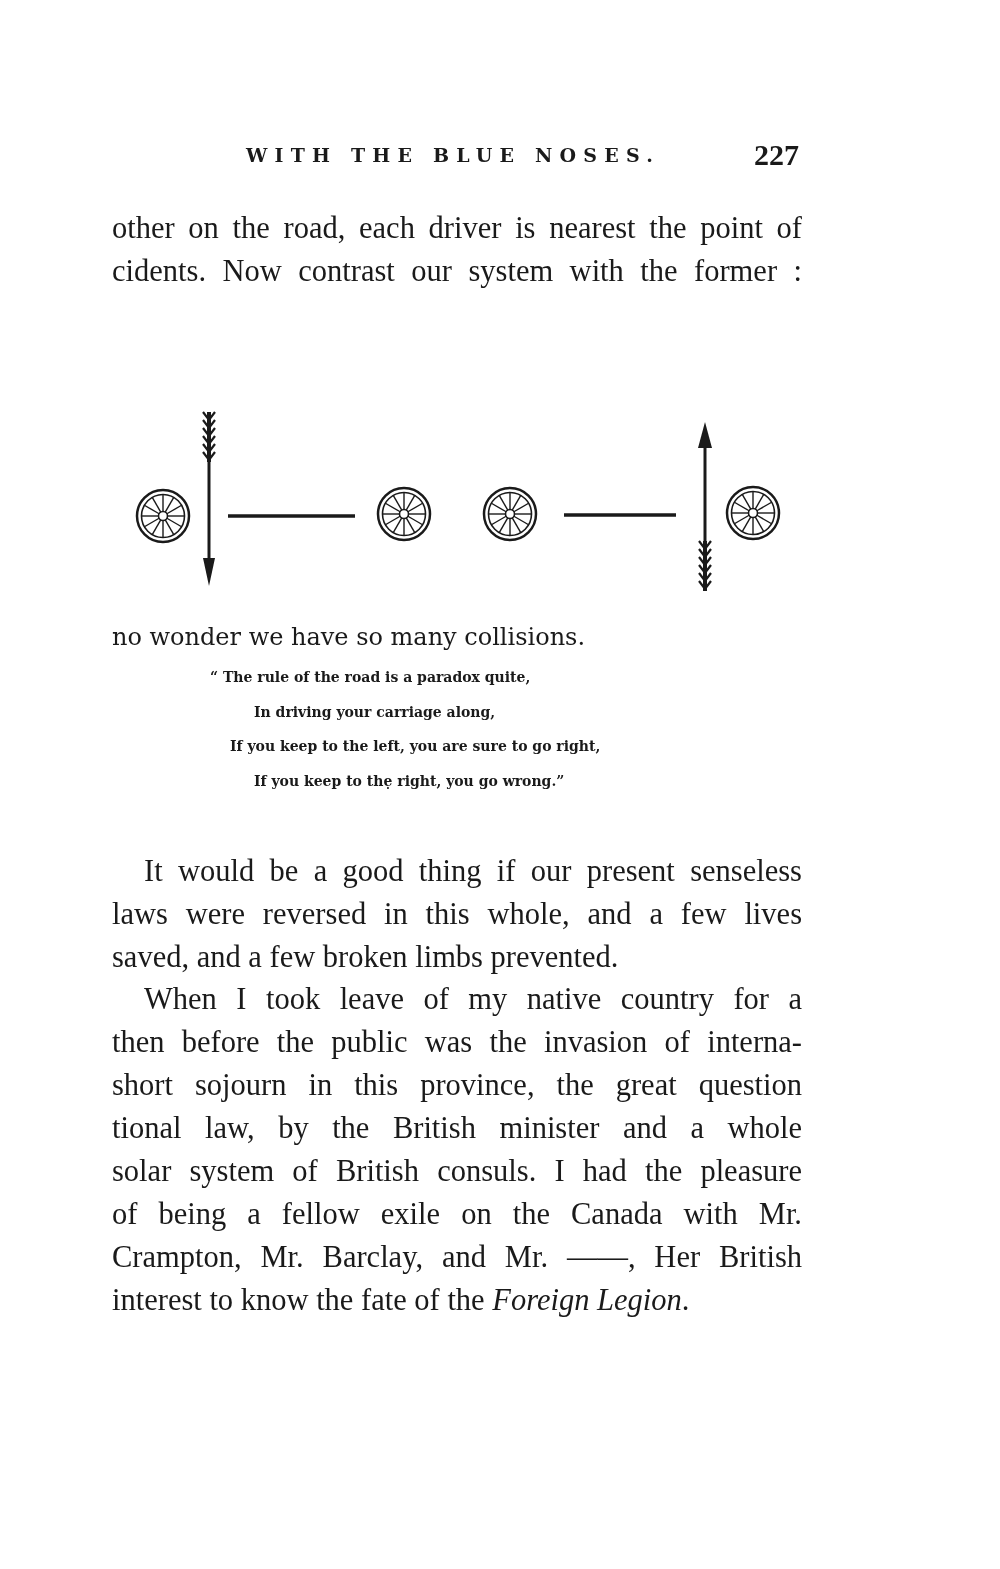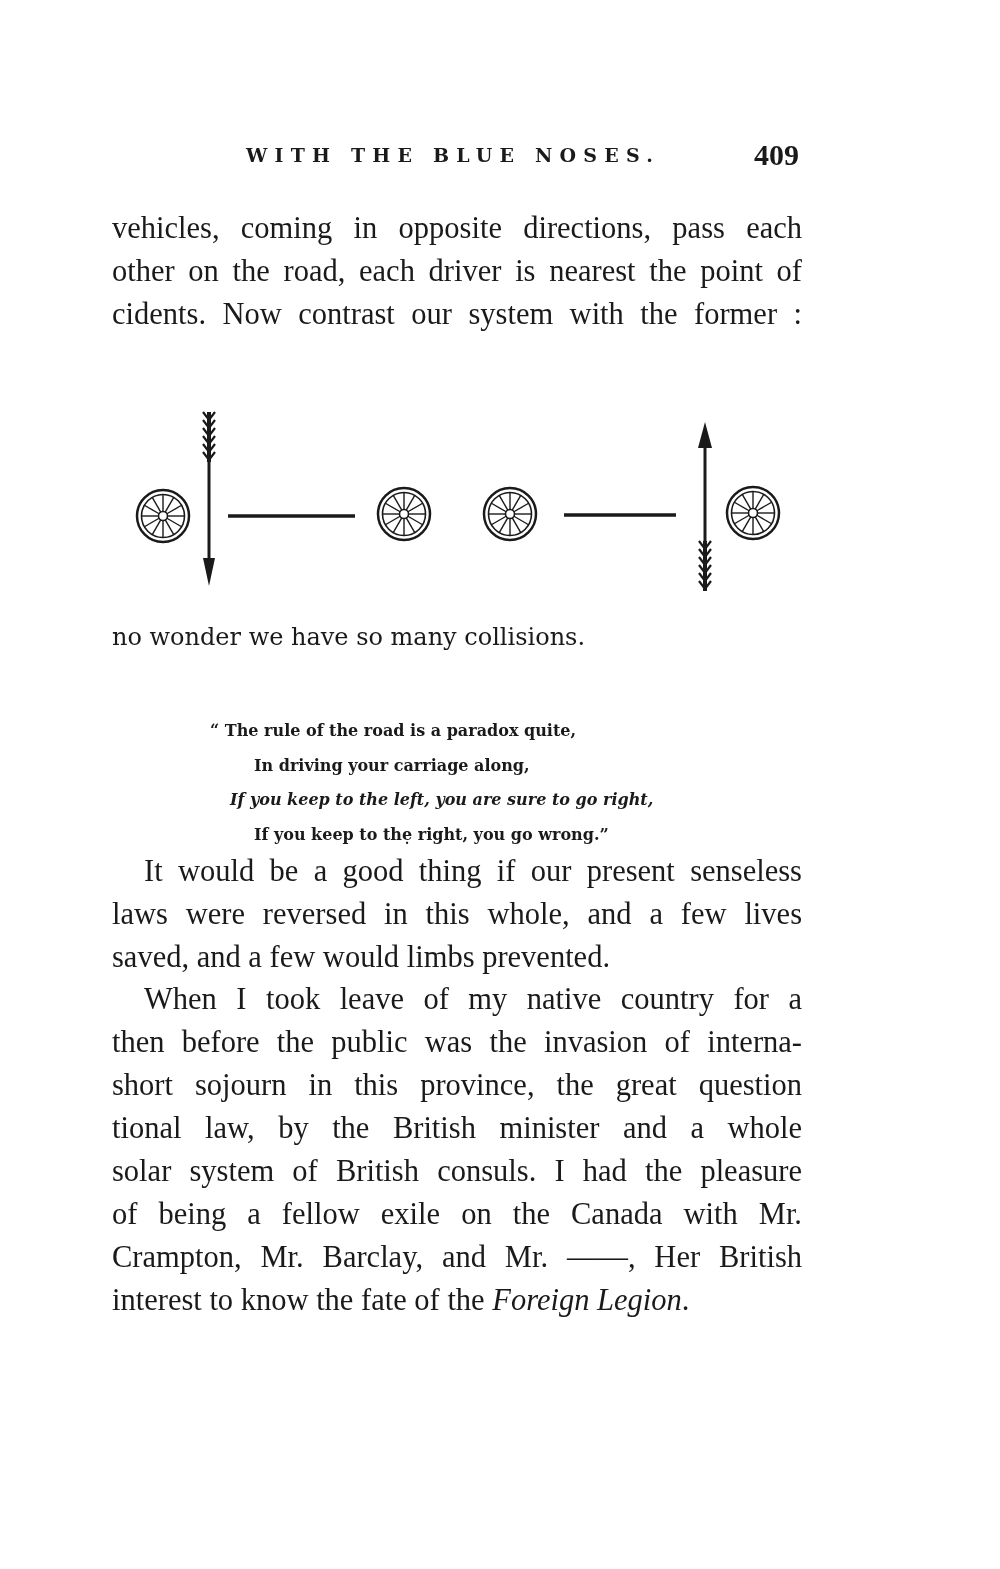--- a/index.html
+++ b/index.html
@@ -6,40 +6,39 @@
   body { width: 1000px; height: 1569px; position: relative; overflow: hidden; color: #1a1a1a; font-family: "DejaVu Serif", "Liberation Serif", serif; }
   .header { position: absolute; top: 140px; left: 0; width: 992px; height: 40px; }
   .running-head { position: absolute; left: 246px; top: 4px; font-family: "DejaVu Serif", serif; font-weight: bold; font-size: 19px; letter-spacing: 7.2px; }
   .page-num { position: absolute; left: 754px; top: -2px; font-family: "Liberation Serif", serif; font-weight: bold; font-size: 30px; }
   .text { position: absolute; left: 112px; width: 690px; font-family: "Liberation Serif", serif; font-size: 30.5px; line-height: 43px; text-align: justify; }
   .line { display: block; white-space: nowrap; text-align-last: justify; text-align: justify; }
   .line.last { text-align-last: left; }
   .indent { padding-left: 32px; }
   .p1 { top: 207px; }
   .p2 { top: 616px; font-family: "DejaVu Serif", serif; font-size: 24px; }
-  .poem { position: absolute; left: 210px; top: 714px; font-family: "DejaVu Serif", serif; font-weight: bold; font-size: 16px; line-height: 34.5px; }
+  .poem { position: absolute; left: 210px; top: 660px; font-family: "DejaVu Serif", serif; font-weight: bold; font-size: 14px; line-height: 34.5px; }
   .poem .v { display: block; white-space: nowrap; }
   .poem .i1 { padding-left: 44px; }
-  .poem .i2 { padding-left: 20px; font-style: italic; }
+  .poem .i2 { padding-left: 20px; }
   .poem .i3 { padding-left: 44px; }
   .p3 { top: 850px; }
   .p4 { top: 978px; }
   em { font-style: italic; }
   .figure { position: absolute; left: 120px; top: 400px; width: 680px; height: 200px; }
 </style>
 </head>
 <body>
 
 <div class="header">
   <span class="running-head">WITH THE BLUE NOSES.</span>
-  <span class="page-num">409</span>
+  <span class="page-num">227</span>
 </div>
 
 <div class="text p1">
-  <span class="line">vehicles, coming in opposite directions, pass each</span>
   <span class="line">other on the road, each driver is nearest the point of</span>
   <span class="line">cidents.  Now contrast our system with the former :</span>
 </div>
 
 <div class="figure">
   <svg width="680" height="200" viewBox="0 0 680 200">
     <defs>
       <g id="wheel">
         <circle cx="0" cy="0" r="26" fill="none" stroke="#1a1a1a" stroke-width="2.5"></circle>
         <circle cx="0" cy="0" r="21.5" fill="none" stroke="#1a1a1a" stroke-width="1.6"></circle>
@@ -109,21 +108,21 @@
 <div class="poem">
   <span class="v">“ The rule of the road is a paradox quite,</span>
   <span class="v i1">In driving your carriage along,</span>
   <span class="v i2">If you keep to the left, you are sure to go right,</span>
   <span class="v i3">If you keep to thẹ right, you go wrong.”</span>
 </div>
 
 <div class="text p3">
   <span class="line indent">It would be a good thing if our present senseless</span>
   <span class="line">laws were reversed in this whole, and a few lives</span>
-  <span class="line last">saved, and a few would limbs prevented.</span>
+  <span class="line last">saved, and a few broken limbs prevented.</span>
 </div>
 
 <div class="text p4">
   <span class="line indent">When I took leave of my native country for a</span>
   <span class="line">then before the public was the invasion of interna-</span>
   <span class="line">short sojourn in this province, the great question</span>
   <span class="line">tional law, by the British minister and a whole</span>
   <span class="line">solar system of British consuls.  I had the pleasure</span>
   <span class="line">of being a fellow exile on the Canada with Mr.</span>
   <span class="line">Crampton, Mr. Barclay, and Mr. ——, Her British</span>

